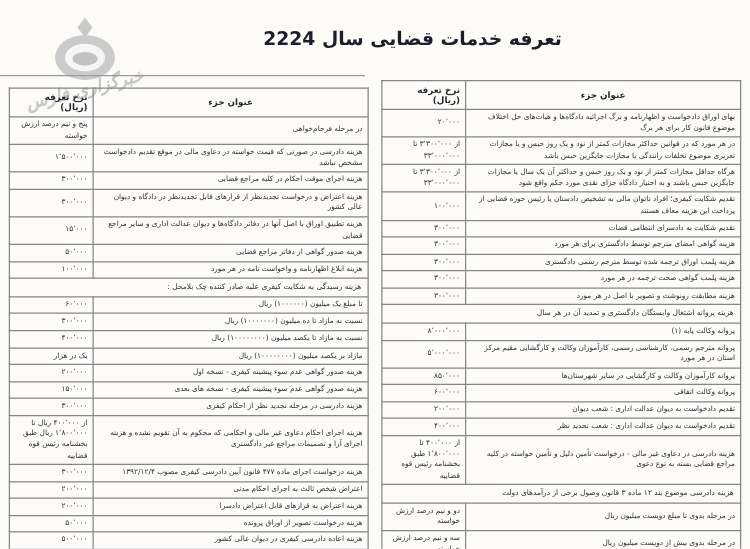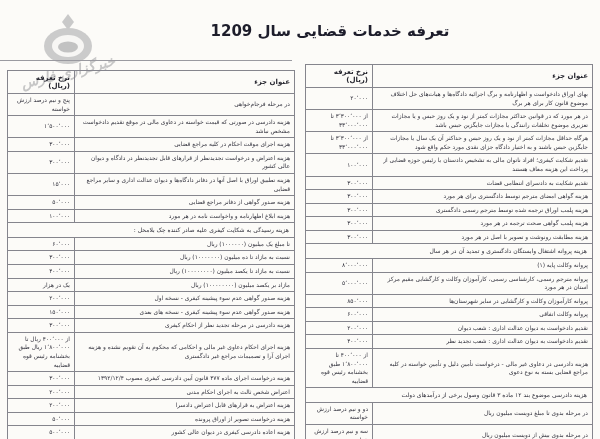--- a/index.html
+++ b/index.html
@@ -34,21 +34,21 @@
   table.tariff{
     flex:1 1 0;border-collapse:collapse;table-layout:fixed;
     border:1.4px solid var(--line,#85858d);
     background:transparent;
   }
   table.tariff.second{margin-top:6px;}
   .tariff th,.tariff td{
     border:1px solid var(--line,#85858d);
     padding:2px 4px;vertical-align:middle;
   }
-  .tariff th{font-size:7px;font-weight:bold;color:#26262f;padding:3px 4px;text-align:right;}
+  .tariff th{font-size:7px;font-weight:bold;color:#26262f;padding:3px 4px;}
   .tariff th.rate,.tariff td.rate{width:58px;text-align:right;}
   .tariff td{font-size:5.9px;line-height:1.45;}
   .tariff td.desc{text-align:right;}
   .tariff td.rate{font-size:5.9px;}
   .tariff td.section{font-size:6px;text-align:right;padding:2.5px 5px;}
 </style>
 </head>
 <body style="--paper: #fcfbf8; --ink: #31313c; --line: #85858d; --wm: #c6c6c6;">
 
 <div class="page">
@@ -56,21 +56,21 @@
   <div class="watermark">
     <svg width="130" height="100" viewBox="0 0 130 100">
       <path d="M62 8 L68 16 L62 24 L56 16 Z" fill="#c9c9c9"></path>
       <ellipse cx="62" cy="40" rx="24" ry="18" fill="#cbcbcb"></ellipse>
       <ellipse cx="62" cy="40" rx="16" ry="11" fill="#f7f6f4"></ellipse>
       <ellipse cx="62" cy="41" rx="10" ry="5.5" fill="#c2c2c2"></ellipse>
     </svg>
     <div class="wm-text">خبرگزاری فارس</div>
   </div>
 
-  <h1 class="title">تعرفه خدمات قضایی سال 1209</h1>
+  <h1 class="title">تعرفه خدمات قضایی سال 2224</h1>
   <div class="title-rule"></div>
 
   <div class="tables">
 
     <table class="tariff">
       <thead>
         <tr>
           <th class="desc">عنوان جزء</th>
           <th class="rate">نرخ تعرفه (ریال)</th>
         </tr>

